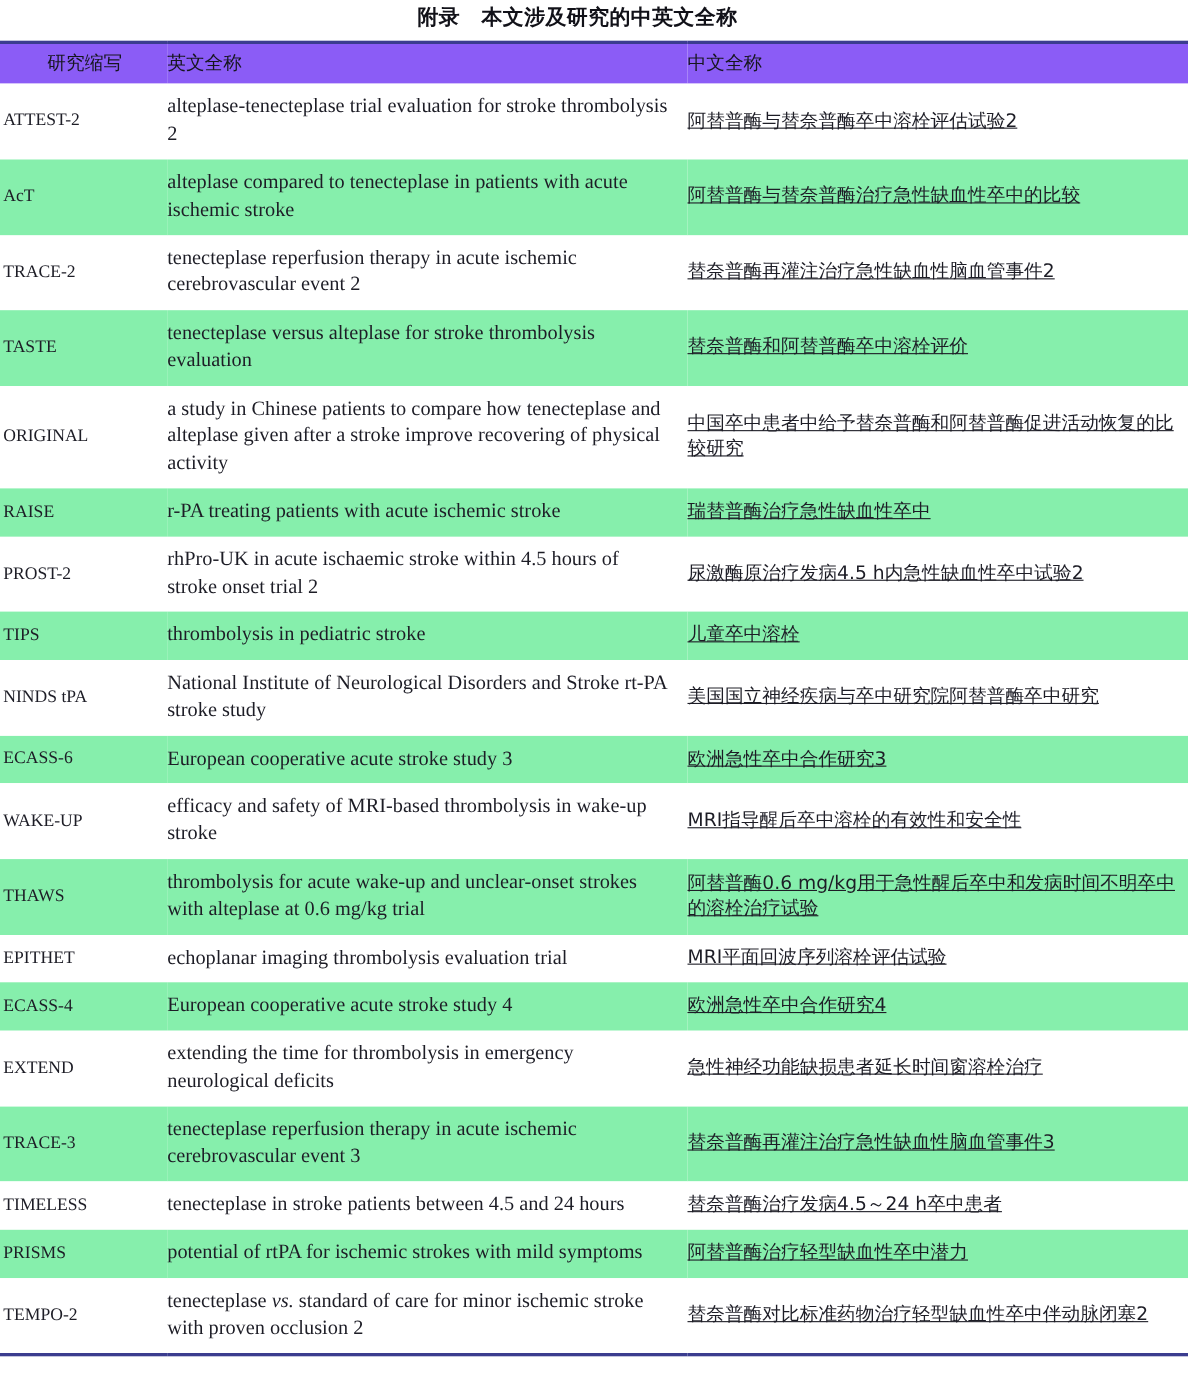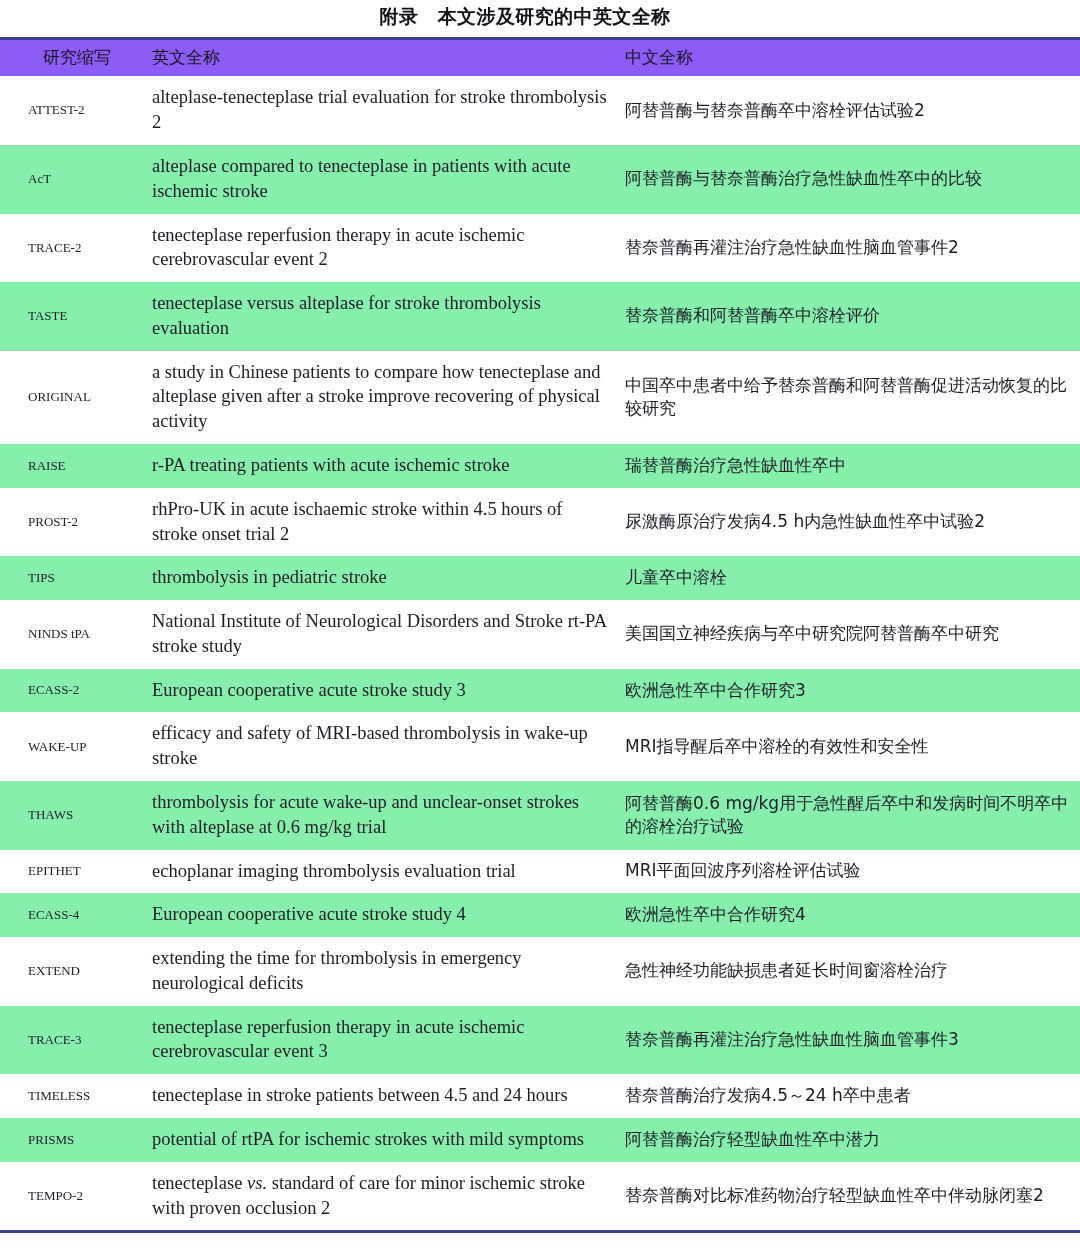--- a/index.html
+++ b/index.html
@@ -60,35 +60,36 @@
   tbody tr.plain  { background: #ffffff; }
 
   tbody td {
     vertical-align: middle;
     padding: 9px 8px 10px 8px;
     font-size: 18.5px;
     line-height: 1.34;
     border: 0;
   }
   tbody td.abbr {
-    padding-left: 28px;
+    padding-left: 3px;
     padding-right: 4px;
     white-space: nowrap;
-    font-size: 13px;
+    font-size: 16px;
   }
   tbody td.en {
     padding-left: 0px;
     padding-right: 18px;
   }
   tbody td.zh {
     font-family: "DejaVu Sans", "Liberation Sans", sans-serif;
     font-size: 17px;
     line-height: 1.36;
     padding-left: 0px;
     padding-right: 10px;
+    text-decoration: underline;
   }
   tbody td.en i, tbody td.en em { font-style: italic; }
 </style>
 </head>
 <body>
 
 <div class="page">
 
   <div class="table-title">附录　本文涉及研究的中英文全称</div>
 
@@ -145,21 +146,21 @@
           <td class="abbr">TIPS</td>
           <td class="en">thrombolysis in pediatric stroke</td>
           <td class="zh">儿童卒中溶栓</td>
         </tr>
         <tr class="plain">
           <td class="abbr">NINDS tPA</td>
           <td class="en">National Institute of Neurological Disorders and Stroke rt-PA stroke study</td>
           <td class="zh">美国国立神经疾病与卒中研究院阿替普酶卒中研究</td>
         </tr>
         <tr class="shaded">
-          <td class="abbr">ECASS-2</td>
+          <td class="abbr">ECASS-6</td>
           <td class="en">European cooperative acute stroke study 3</td>
           <td class="zh">欧洲急性卒中合作研究3</td>
         </tr>
         <tr class="plain">
           <td class="abbr">WAKE-UP</td>
           <td class="en">efficacy and safety of MRI-based thrombolysis in wake-up stroke</td>
           <td class="zh">MRI指导醒后卒中溶栓的有效性和安全性</td>
         </tr>
         <tr class="shaded">
           <td class="abbr">THAWS</td>

